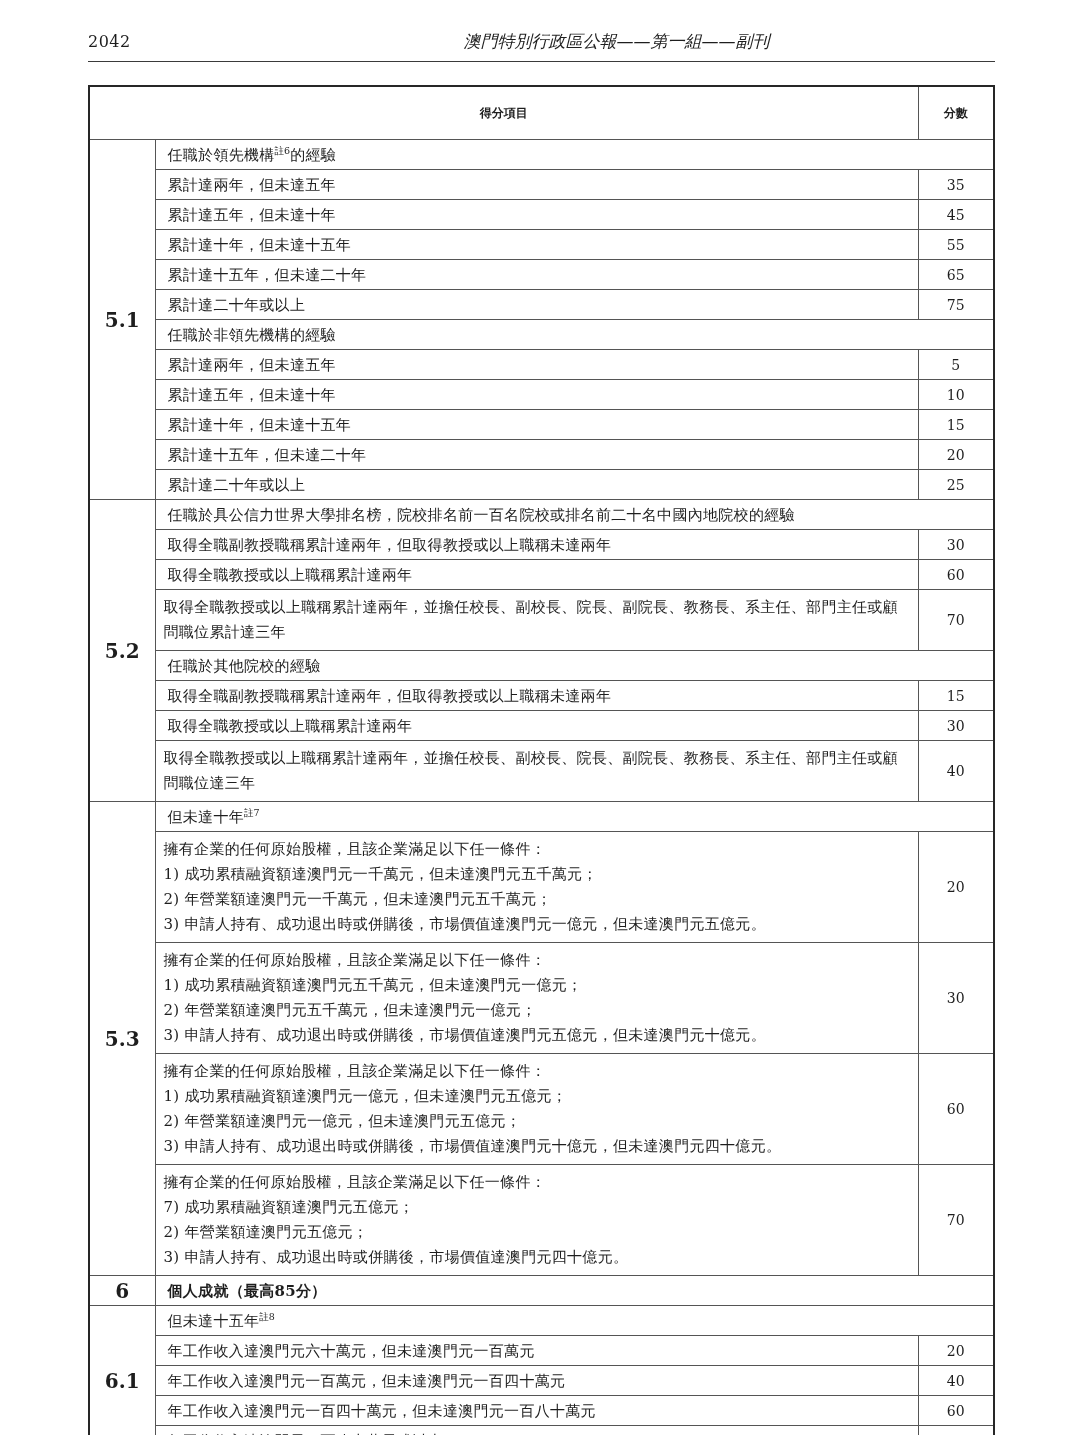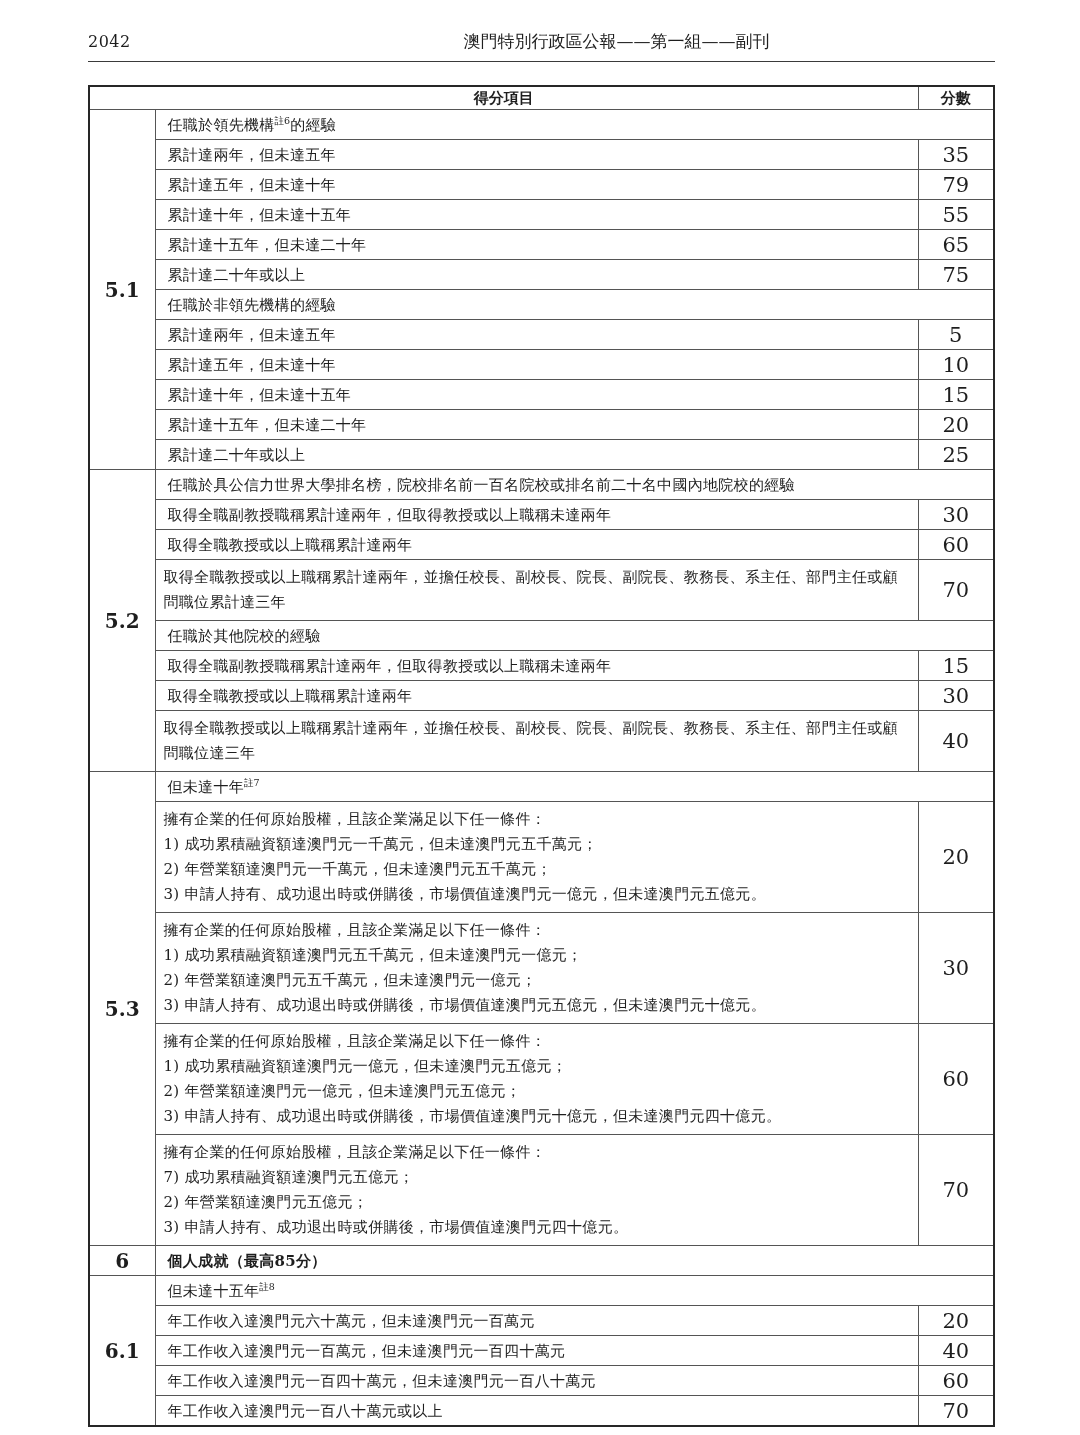--- a/index.html
+++ b/index.html
@@ -6,48 +6,48 @@
   body{
     width:1080px;height:1435px;background:#ffffff;position:relative;
     font-family:"DejaVu Serif","Liberation Serif",serif;color:#1e1e1e;
     -webkit-font-smoothing:antialiased;
   }
   .pagehead{
     position:absolute;top:30px;left:88px;width:907px;
     display:flex;align-items:center;font-size:17px;
   }
   .pagenum{width:150px;font-size:16px;letter-spacing:.5px;}
-  .headtitle{flex:1;text-align:center;font-size:17px;}
+  .headtitle{flex:1;text-align:center;font-style:italic;font-size:17px;}
   .headissue{width:300px;text-align:right;font-style:italic;font-size:16px;white-space:nowrap;}
   .headrule{
     position:absolute;top:61px;left:88px;width:907px;height:0;
     border-top:1.6px solid #3a3a3a;
   }
   table.scoretable{
     position:absolute;top:85px;left:88px;width:907px;
     border-collapse:collapse;table-layout:fixed;
     border:2.6px solid #262626;
   }
   .scoretable col.c-sec{width:66px;}
   .scoretable col.c-score{width:76px;}
   .scoretable th,.scoretable td{border:1px solid #555;}
   .scoretable th{
-    font-size:15px;font-weight:bold;text-align:center;padding:1px 0;line-height:20px;
+    font-size:12px;font-weight:bold;text-align:center;padding:16px 0;line-height:20px;
   }
   td.sec{
     text-align:center;vertical-align:middle;font-weight:bold;font-size:20px;
   }
   td.desc{
     font-size:15px;line-height:20px;padding:5px 24px 4px 12px;vertical-align:middle;
     letter-spacing:.3px;
   }
   td.desc.multi{line-height:25px;padding:5px 8px;}
   td.desc.bold{font-weight:bold;}
   td.score{
-    text-align:center;vertical-align:middle;font-size:21px;
+    text-align:center;vertical-align:middle;font-size:14px;
   }
   sup.fn{font-size:9.5px;vertical-align:super;line-height:0;letter-spacing:0;}
 </style>
 </head>
 <body>
 
 <div class="pagehead">
   <span class="pagenum">2042</span>
   <span class="headtitle">澳門特別行政區公報——第一組——副刊</span>
 </div>
@@ -69,21 +69,21 @@
       <tr>
         <td class="sec" rowspan="12">5.1</td>
         <td colspan="2" class="desc sub"><span>任職於領先機構</span><sup class="fn">註6</sup><span>的經驗</span></td>
       </tr>
       <tr>
         <td class="desc">累計達兩年，但未達五年</td>
         <td class="score">35</td>
       </tr>
       <tr>
         <td class="desc">累計達五年，但未達十年</td>
-        <td class="score">79</td>
+        <td class="score">45</td>
       </tr>
       <tr>
         <td class="desc">累計達十年，但未達十五年</td>
         <td class="score">55</td>
       </tr>
       <tr>
         <td class="desc">累計達十五年，但未達二十年</td>
         <td class="score">65</td>
       </tr>
       <tr>

